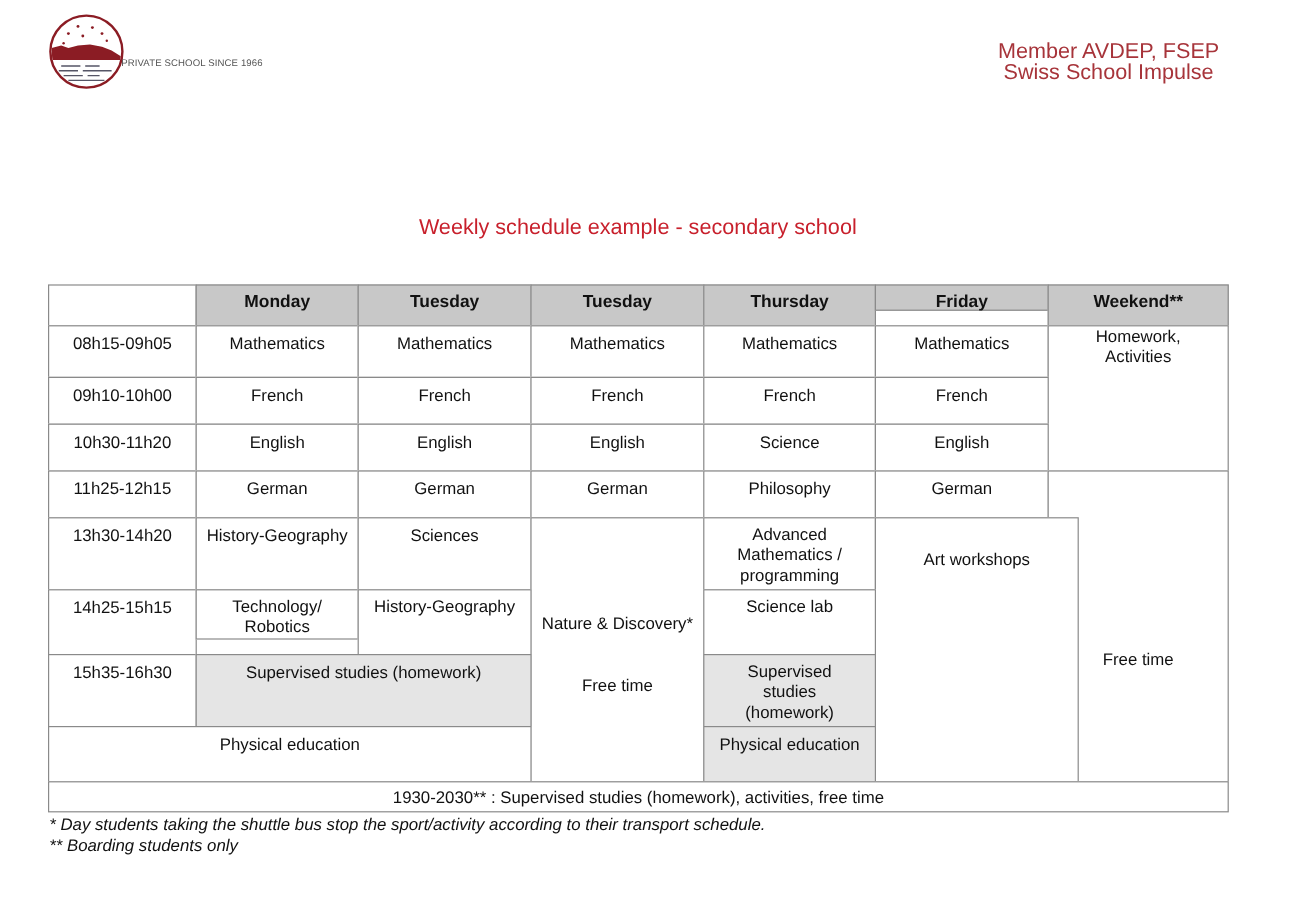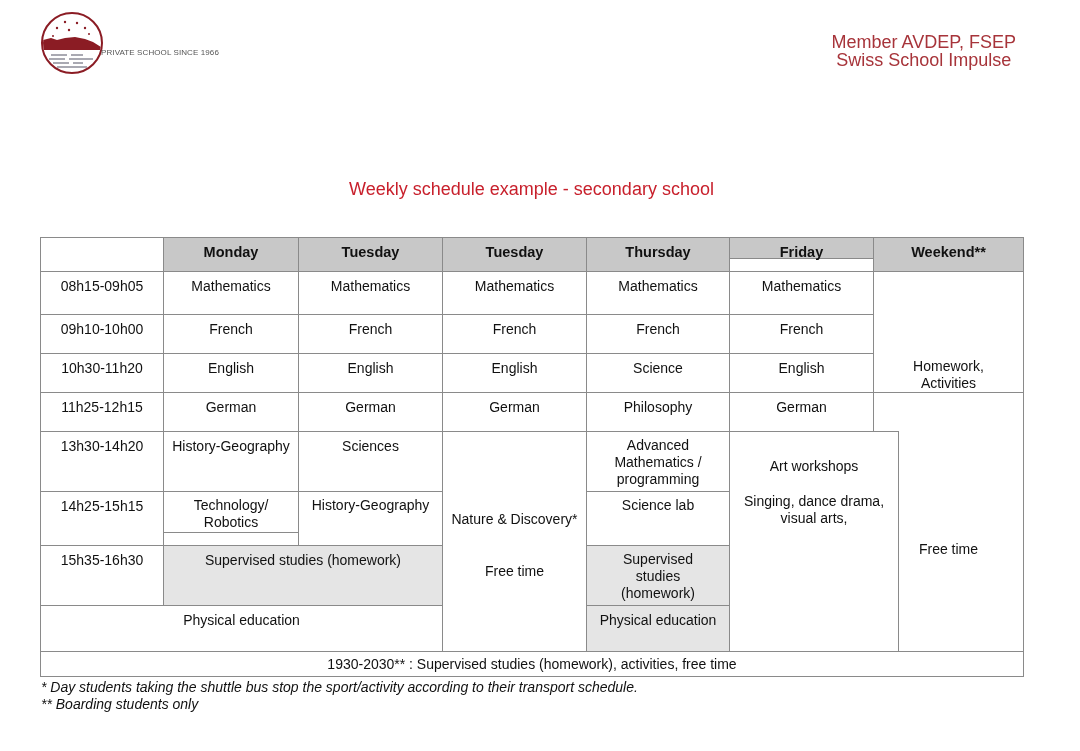--- a/index.html
+++ b/index.html
@@ -11,21 +11,21 @@
   .logo-cross { display:inline-block; width:11px; height:11px; background:#8b1c24; position:relative; margin-left:2px; vertical-align:2px; }
   .logo-cross::before { content:""; position:absolute; left:4px; top:2px; width:3px; height:7px; background:#fff; }
   .logo-cross::after { content:""; position:absolute; left:2px; top:4px; width:7px; height:3px; background:#fff; }
   .logo-sub { position:absolute; left:60px; top:36px; font-size:8px; color:#555; white-space:nowrap; letter-spacing:0.1px; }
   .member { position:absolute; right:64px; top:33px; text-align:center; color:#a7343a; font-size:18px; line-height:18px; }
   .member div { white-space:nowrap; }
   .title { position:absolute; left:0; width:1063px; top:179px; text-align:center; color:#c8202c; font-size:18px; }
   .cell { position:absolute; box-sizing:border-box; border:1px solid #8a8a8a; text-align:center; font-size:14px; line-height:17px; padding-top:6px; color:#111; background:#fff; }
   .hdr { background:#c8c8c8; font-weight:bold; font-size:14.5px; padding-top:6px; }
   .gray { background:#e5e5e5; }
-  .vmid { display:flex; flex-direction:column; justify-content:flex-end; padding-top:0; }
+  .vmid { display:flex; flex-direction:column; justify-content:flex-start; padding-top:0; }
   .footnote { position:absolute; left:41px; font-size:14px; font-style:italic; color:#111; white-space:nowrap; }
 </style>
 </head>
 <body>
 
 <div class="logo">
   <div class="logo-circle">
     <svg width="58" height="58" viewBox="0 0 58 58">
       <circle cx="14" cy="14" r="1.2" fill="#8b1c24"></circle>
         <circle cx="22" cy="8" r="1.2" fill="#8b1c24"></circle>
@@ -101,21 +101,20 @@
   <div class="cell" style="left:40px;top:431px;width:124px;height:61px;">13h30-14h20</div>
   <div class="cell" style="left:163px;top:431px;width:136px;height:61px;">History-Geography</div>
   <div class="cell" style="left:298px;top:431px;width:145px;height:61px;">Sciences</div>
   <div class="cell" style="left:442px;top:431px;width:145px;height:221px;padding-top:0;">
     <div style="position:absolute;left:0;right:0;top:79px;">Nature &amp; Discovery*</div>
     <div style="position:absolute;left:0;right:0;top:131px;">Free time</div>
   </div>
   <div class="cell" style="left:586px;top:431px;width:144px;height:61px;padding:5px 18px 0;">Advanced Mathematics / programming</div>
   <div class="cell" style="left:729px;top:431px;width:170px;height:221px;padding-top:0;">
     <div style="position:absolute;left:0;right:0;top:26px;">Art workshops</div>
-    <div style="position:absolute;left:6px;right:6px;top:61px;">Singing, dance drama, visual arts,</div>
   </div>
 
   <div class="cell" style="left:40px;top:491px;width:124px;height:55px;">14h25-15h15</div>
   <div class="cell" style="left:163px;top:491px;width:136px;height:42px;padding:5px 22px 0;">Technology/ Robotics</div>
   <div class="cell" style="left:298px;top:491px;width:145px;height:55px;padding-top:5px;">History-Geography</div>
   <div class="cell" style="left:586px;top:491px;width:144px;height:55px;padding-top:5px;">Science lab</div>
 
   <div class="cell" style="left:40px;top:545px;width:124px;height:61px;">15h35-16h30</div>
   <div class="cell gray" style="left:163px;top:545px;width:280px;height:61px;">Supervised studies (homework)</div>
   <div class="cell gray" style="left:586px;top:545px;width:144px;height:61px;padding:5px 14px 0;">Supervised studies (homework)</div>

